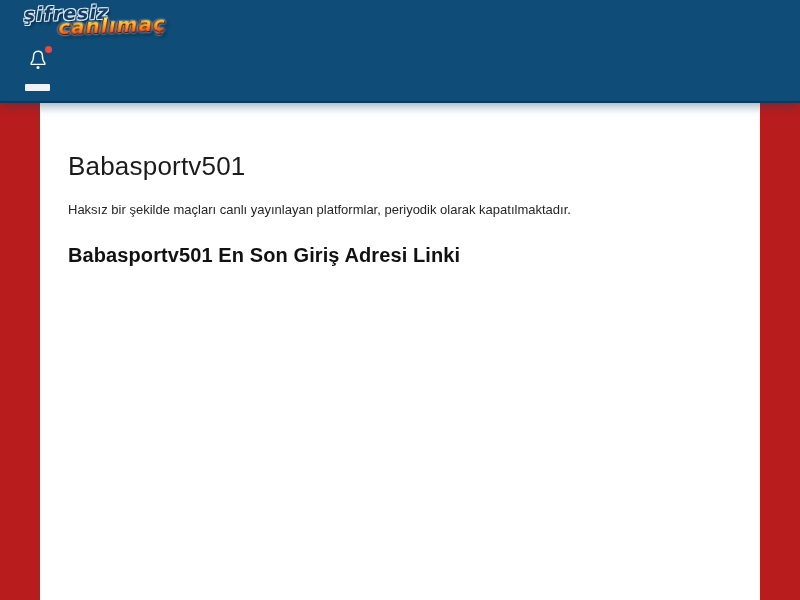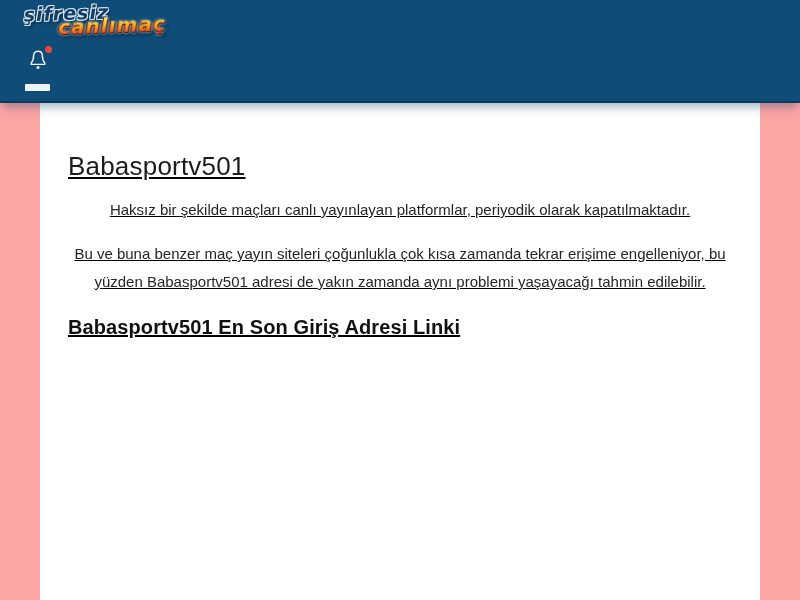--- a/index.html
+++ b/index.html
@@ -73,43 +73,41 @@
     top: 84px; left: 25px;
     width: 25px; height: 7px;
     background: #eef3f7;
     border: none; border-radius: 1px;
     cursor: pointer;
   }
 
   
   .page-body {
     height: 497px;
-    background: #fca5a5;
-    text-decoration: underline;
+    background: #b91c1c;
   }
   .article-card {
     margin: 0 40px;
     min-height: 497px;
     background: #ffffff;
     padding: 30px 28px 40px 28px;
   }
   .article-title {
     margin: 18px 0 14px 0;
     font-size: 26px;
     font-weight: 400;
     color: #1b1b1b;
     letter-spacing: 0.2px;
   }
   .article-card p {
     margin: 0 0 16px 0;
-    font-size: 15px;
+    font-size: 13px;
     line-height: 28px;
     color: #252525;
     max-width: 664px;
-    text-align: center;
   }
   .article-subheading {
     margin: 20px 0 0 0;
     font-size: 20px;
     font-weight: 700;
     color: #111111;
     letter-spacing: 0.1px;
   }
 </style>
 </head>
@@ -132,17 +130,16 @@
   </button>
 
   <button class="menu-toggle"></button>
 </header>
 
 <div class="page-body">
   <main class="article-card">
     <h1 class="article-title">Babasportv501</h1>
 
     <p>Haksız bir şekilde maçları canlı yayınlayan platformlar, periyodik olarak kapatılmaktadır.</p>
-    <p>Bu ve buna benzer maç yayın siteleri çoğunlukla çok kısa zamanda tekrar erişime engelleniyor, bu yüzden Babasportv501 adresi de yakın zamanda aynı problemi yaşayacağı tahmin edilebilir.</p>
 
     <h2 class="article-subheading">Babasportv501 En Son Giriş Adresi Linki</h2>
   </main>
 </div>
 
 </body></html>

